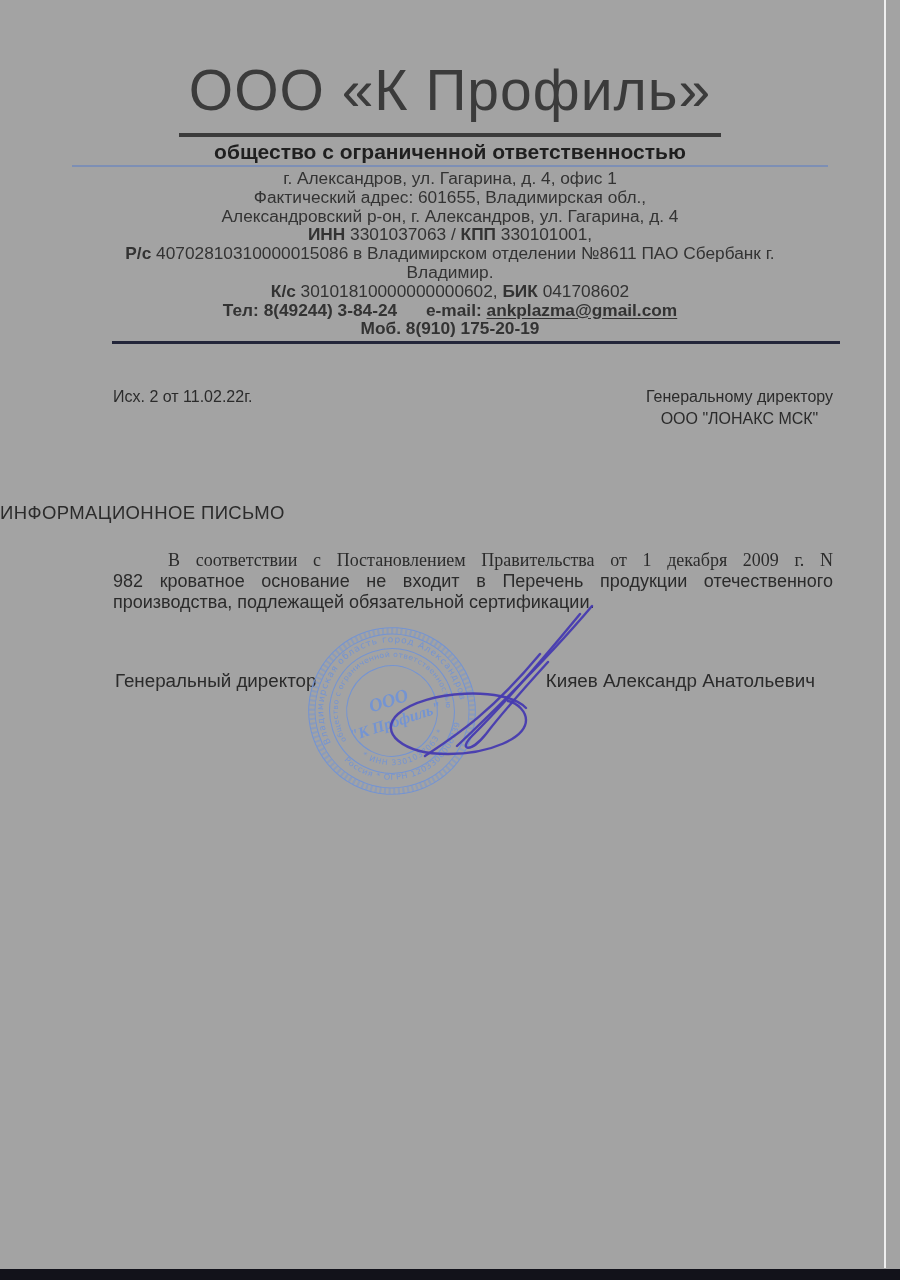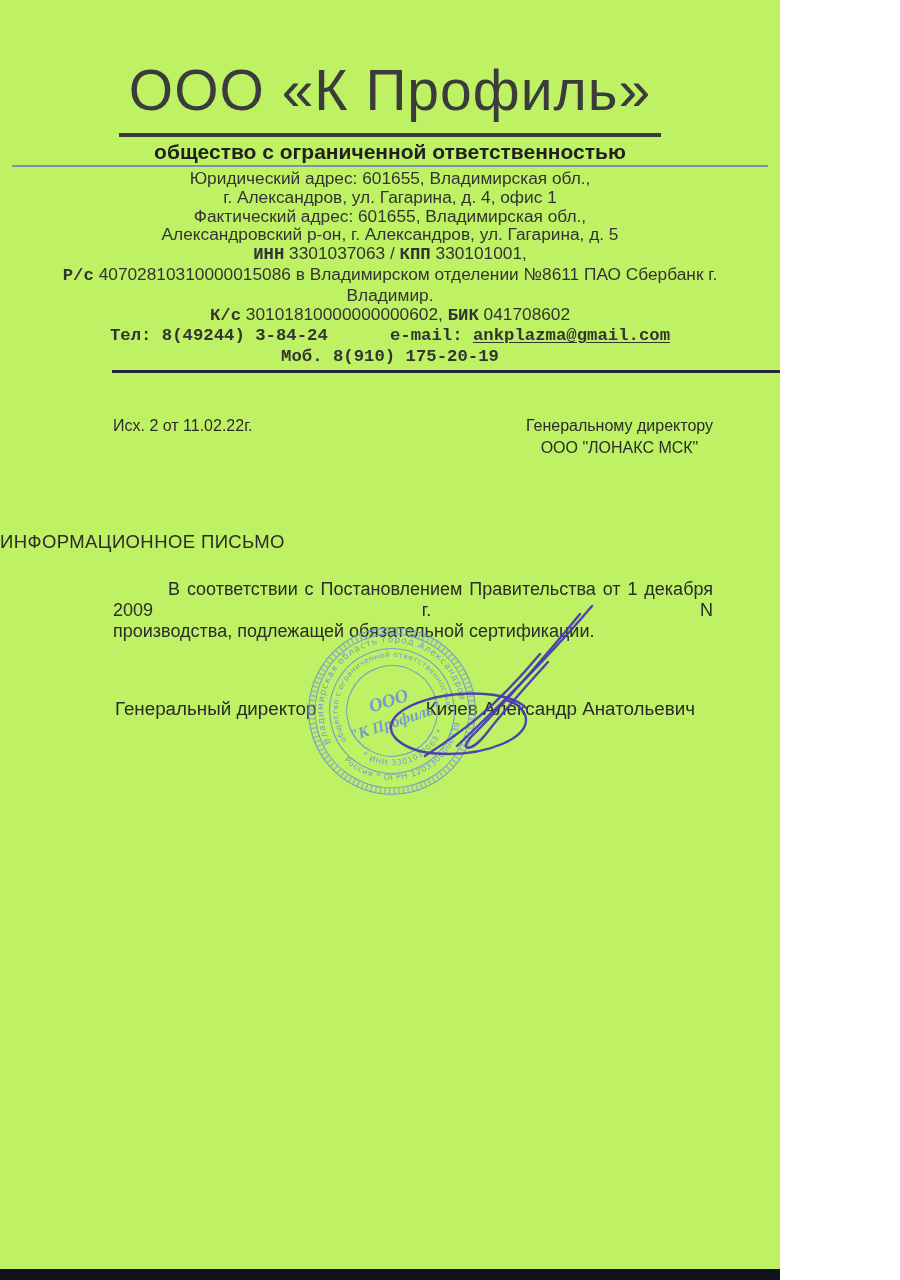--- a/index.html
+++ b/index.html
@@ -1,45 +1,45 @@
 <!DOCTYPE html>
 <html style="--stamp-blue: #7193d6; --pen-blue: #473bb0;"><head>
 <meta charset="utf-8">
 <style>
   :root{
     --stamp-blue:#7193d6;
     --pen-blue:#473bb0;
   }
   html,body{margin:0;padding:0;background:#fff;}
   .page{
-    position:relative;width:780px;height:1280px;background:#bef264;
+    position:relative;width:900px;height:1280px;background:#a3a3a3;
     color:#2e2e2e;font-family:"Liberation Sans",sans-serif;overflow:hidden;
   }
   
   .letterhead{text-align:center;padding-top:54px;}
   .company-name{
     display:inline-block;font-size:57px;line-height:72px;letter-spacing:1px;
     color:#3b3b3b;border-bottom:4px solid #3b3b3b;padding:0 10px 7px;
     font-weight:400;
   }
   .subtitle{font-weight:bold;font-size:21px;line-height:24px;margin-top:3px;color:#1f1f1f;}
   .thin-rule{width:756px;border-top:2px solid #7d8fb5;margin:1px auto 0;}
   .contact{font-size:17.3px;line-height:18.8px;margin-top:2px;color:#333;}
   .contact-line{white-space:nowrap;}
-  .contact .b{font-weight:bold;font-family:Liberation Mono, monospace;}
+  .contact .b{font-weight:bold;}
   .contact .u{text-decoration:underline;text-underline-offset:2px;}
   .main-rule{width:728px;border-top:3px solid #23263a;margin:3px 60px 0 112px;}
   
   .ref-row{display:flex;justify-content:space-between;margin:42px 67px 0 113px;
     font-size:16px;line-height:22px;color:#2b2b2b;}
   .addressee{text-align:center;}
   
   .letter-title{margin-top:72px;font-size:18.5px;letter-spacing:.4px;color:#2b2b2b;}
   .body-block{margin:26px 67px 0 113px;font-size:18px;line-height:20.8px;color:#2b2b2b;}
-  .body-line.first{text-indent:55px;}
+  .body-line.first{text-indent:55px;font-family:Liberation Serif, serif;}
   .body-line.just{text-align:justify;text-align-last:justify;}
   
   .sig-row{display:flex;justify-content:space-between;margin:57px 85px 0 115px;
     font-size:18.8px;color:#2b2b2b;}
   
   .stamp-wrap{position:absolute;left:303px;top:622px;width:178px;height:178px;z-index:2;opacity:.92;pointer-events:none;}
   .sign-wrap{position:absolute;left:330px;top:586px;width:300px;height:205px;z-index:3;pointer-events:none;}
   .stamp-ring{fill:none;stroke:var(--stamp-blue);}
   .ring-thin{stroke-width:1.3;}
   .ring-chain{stroke-width:7;stroke-dasharray:2.5 3.2;opacity:.5;}
@@ -58,24 +58,23 @@
 </head>
 <body>
 
 <div class="page">
 
   <div class="letterhead">
     <div class="company-name">ООО «К Профиль»</div>
     <div class="subtitle">общество с ограниченной ответственностью</div>
     <div class="thin-rule"></div>
     <div class="contact">
-        <div class="contact-line"><span>Юридический адрес: 601655, Владимирская обл.,</span></div>
         <div class="contact-line"><span>г. Александров, ул. Гагарина, д. 4, офис 1</span></div>
         <div class="contact-line"><span>Фактический адрес: 601655, Владимирская обл.,</span></div>
-        <div class="contact-line"><span>Александровский р-он, г. Александров, ул. Гагарина, д. 5</span></div>
+        <div class="contact-line"><span>Александровский р-он, г. Александров, ул. Гагарина, д. 4</span></div>
         <div class="contact-line"><span class="b">ИНН</span><span> 3301037063 / </span><span class="b">КПП</span><span> 330101001,</span></div>
         <div class="contact-line"><span class="b">Р/с</span><span> 40702810310000015086 в Владимирском отделении №8611 ПАО Сбербанк г.</span></div>
         <div class="contact-line"><span>Владимир.</span></div>
         <div class="contact-line"><span class="b">К/с</span><span> 30101810000000000602, </span><span class="b">БИК</span><span> 041708602</span></div>
         <div class="contact-line"><span class="b">Тел: 8(49244) 3-84-24</span><span class="b">&nbsp;&nbsp;&nbsp;&nbsp;&nbsp;&nbsp;</span><span class="b">e-mail: </span><span class="b u">ankplazma@gmail.com</span></div>
         <div class="contact-line"><span class="b">Моб. 8(910) 175-20-19</span></div>
       </div>
     <div class="main-rule"></div>
   </div>
 
@@ -84,20 +83,21 @@
     <div class="addressee">
       <div>Генеральному директору</div>
       <div>ООО "ЛОНАКС МСК"</div>
     </div>
   </div>
 
   <div class="letter-title">ИНФОРМАЦИОННОЕ ПИСЬМО</div>
 
   <div class="body-block">
       <div class="body-line just first">В соответствии с Постановлением Правительства от 1 декабря 2009 г. N</div>
+      <div class="body-line just">982 кроватное основание не входит в Перечень продукции отечественного</div>
       <div class="body-line">производства, подлежащей обязательной сертификации.</div>
     </div>
 
   <div class="sig-row">
     <div>Генеральный директор</div>
     <div>Кияев Александр Анатольевич</div>
   </div>
 
   <div class="stamp-wrap">
     <svg width="178" height="178" viewBox="0 0 220 220">

